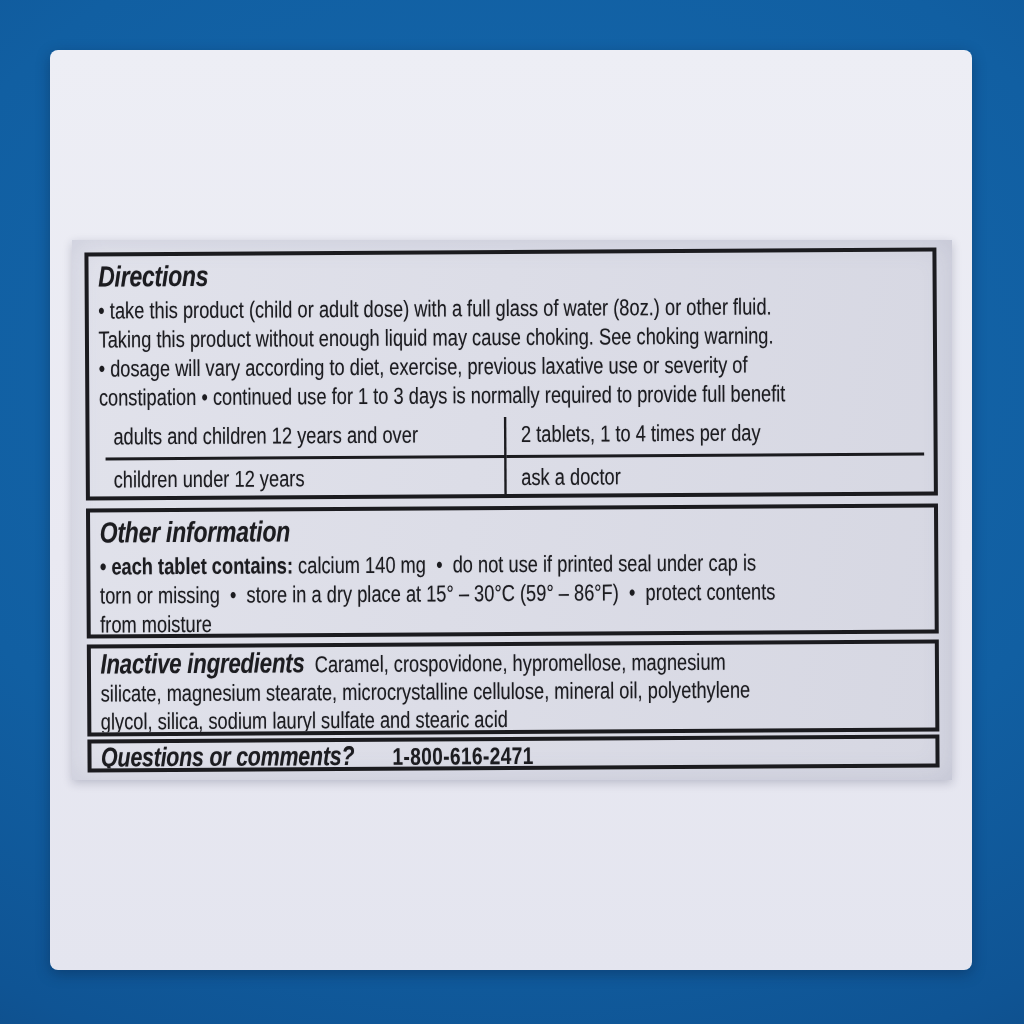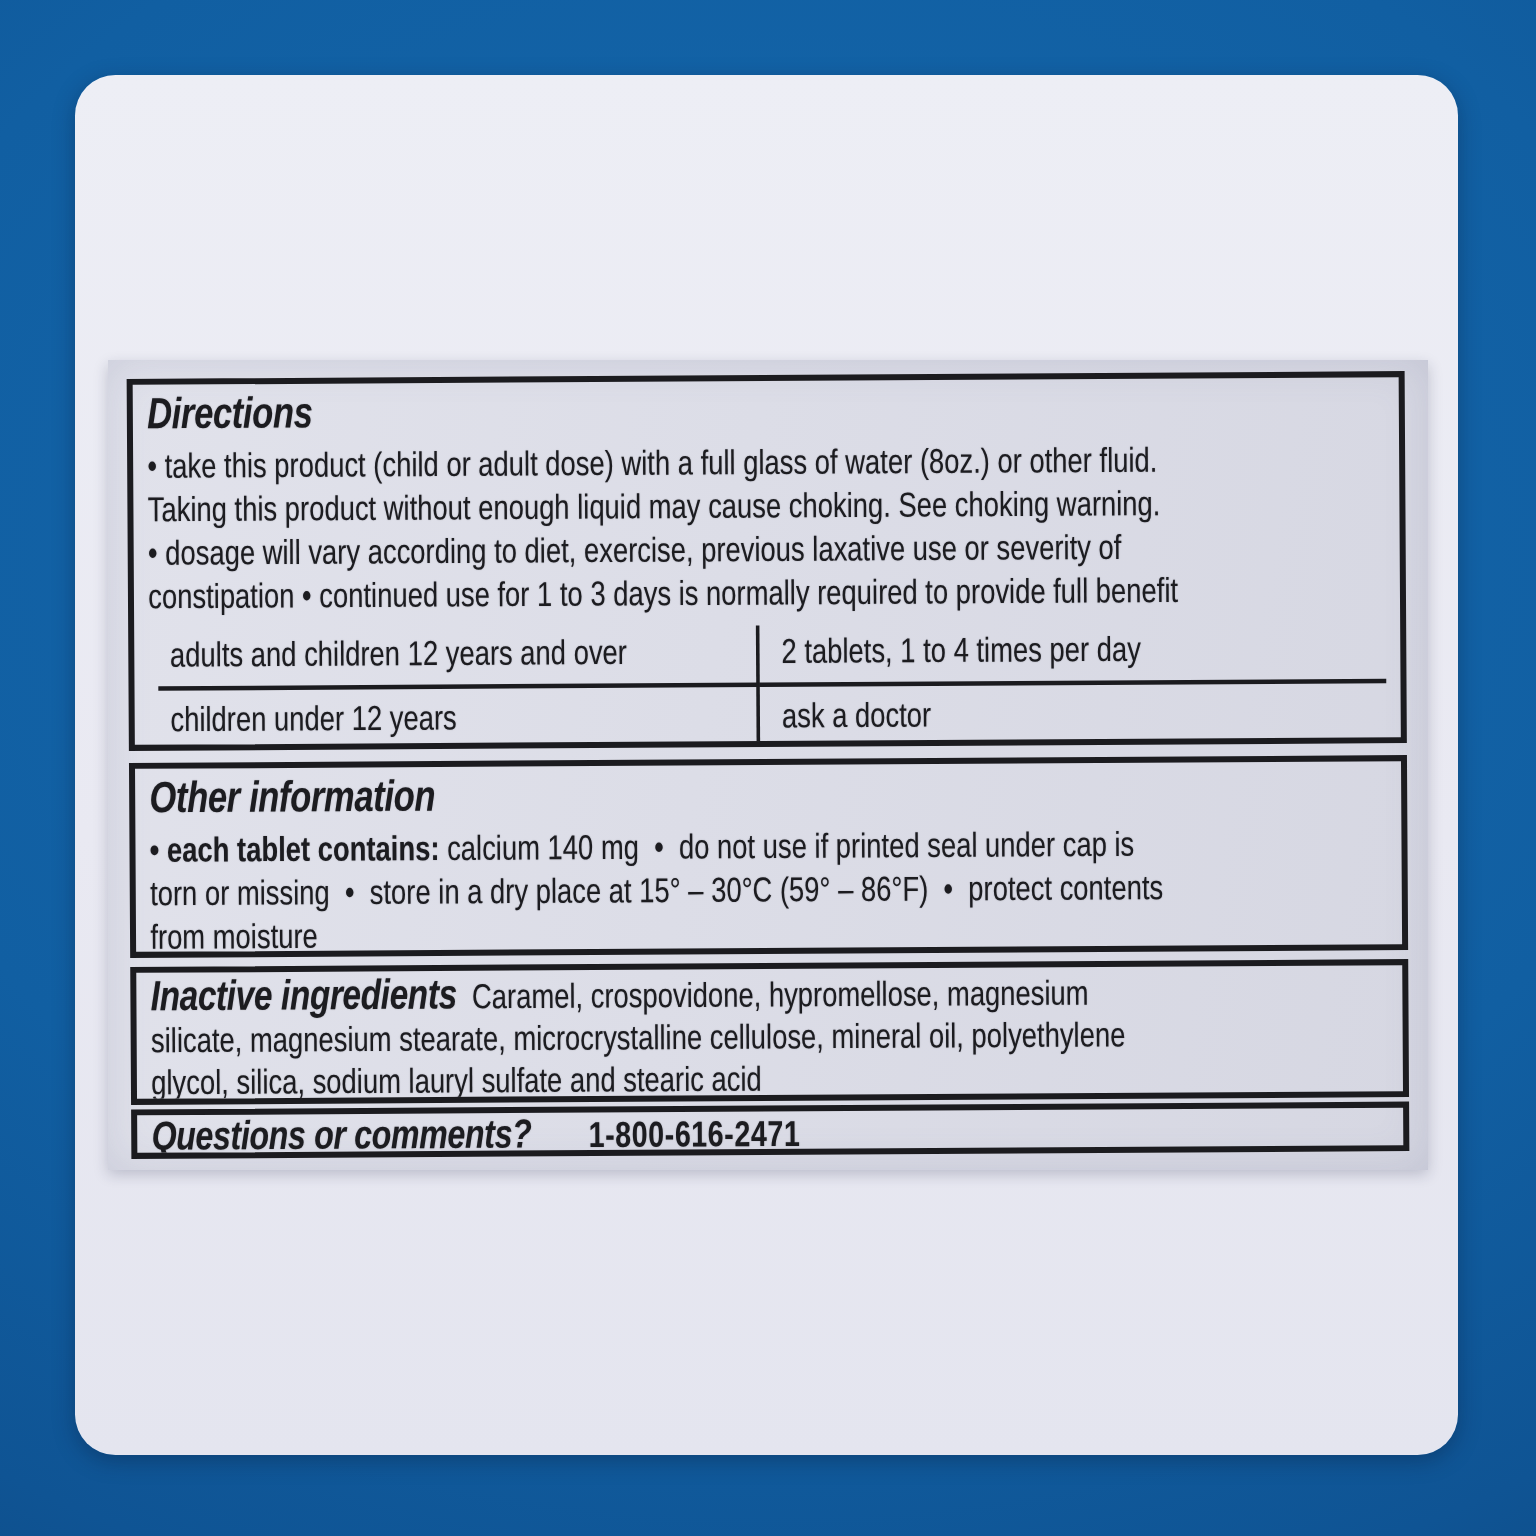--- a/index.html
+++ b/index.html
@@ -5,21 +5,21 @@
   html,body{margin:0;padding:0;}
   body{
     width:1024px;height:1024px;position:relative;overflow:hidden;
     background:
       radial-gradient(135% 105% at 50% 36%,
         #1568ad 0%, #115fa2 45%, #0f5494 68%, #0e4479 88%, #0d3a6b 100%);
     font-family:"Liberation Sans", sans-serif;
   }
   .card{
     position:absolute;left:50px;top:50px;width:922px;height:920px;
-    border-radius:27px;
+    border-radius:8px;
     background:linear-gradient(180deg,#edeef5 0%,#e9e9f2 55%,#e4e5ef 100%);
     box-shadow:0 4px 14px rgba(8,25,55,.35);
   }
   .photo{
     position:absolute;left:22px;top:190px;width:880px;height:540px;
     background:linear-gradient(100deg,#e1e2eb 0%,#dcdde7 45%,#d6d7e2 100%);
     box-shadow:0 3px 9px rgba(30,35,70,.22), inset 0 0 30px rgba(95,100,135,.16);
   }
   .tilt{
     position:absolute;left:14px;top:10px;right:14px;bottom:10px;

